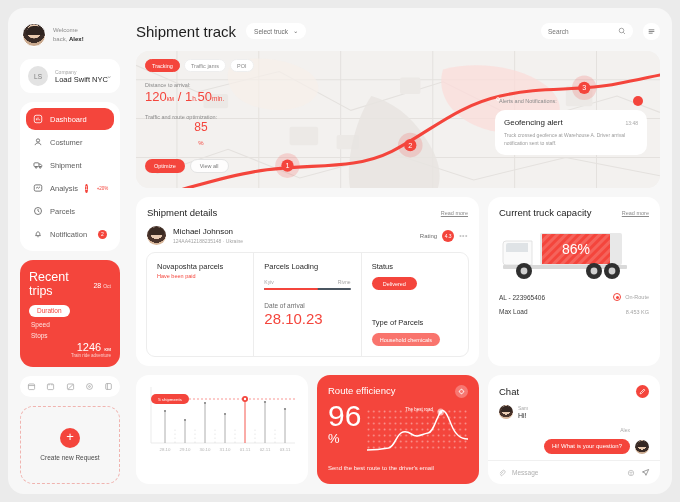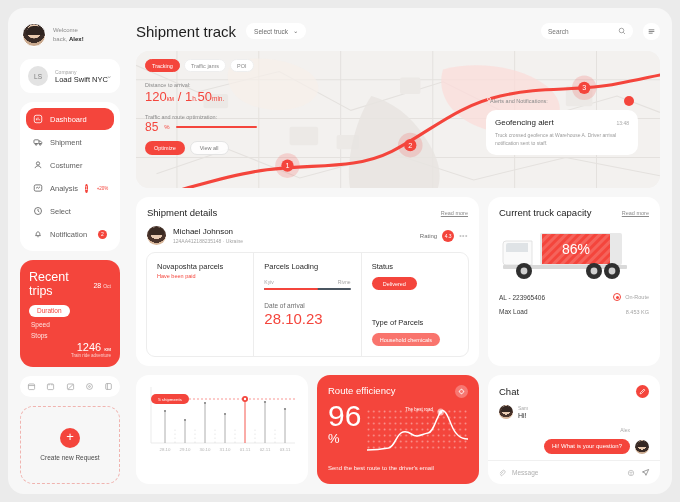--- a/index.html
+++ b/index.html
@@ -137,34 +137,34 @@
   }
   .chips { display: flex; gap: 4px; }
   .chip {
     font-size: 5.5px; padding: 2.5px 6px; border-radius: 8px;
     background: #fff; color: #8a8a8a; border: .5px solid #eee;
   }
   .chip.on { background: #f4453c; color: #fff; border-color: #f4453c; }
   .panel-lbl { font-size: 5.5px; color: #8a8a8a; margin-top: 10px; }
   .dist { font-size: 13px; color: #f4453c; margin-top: 1px; }
   .dist small { font-size: 6.5px; }
-  .pct { font-size: 12px; color: #f4453c; display: flex; align-items: center; gap: 6px; }
+  .pct { font-size: 12px; color: #f4453c; display: flex; align-items: center; gap: 6px; flex-direction: column; }
   .pct small { font-size: 6px; }
   .bar { flex: 1; height: 1.5px; background: #f4453c; border-radius: 2px; }
   .panel-btns { display: flex; gap: 5px; margin-top: 7px; }
   .btn-red {
     background: #f4453c; color: #fff; font-size: 5.5px;
     padding: 3px 9px; border-radius: 8px; border: 0;
   }
   .btn-out {
     background: rgba(255,255,255,.85); color: #7a7a7a; font-size: 5.5px;
     padding: 3px 9px; border-radius: 8px; border: .5px solid #e4e4e4;
   }
   .alerts {
-    position: absolute; right: 22px; top: 45px; width: 152px;
+    position: absolute; right: 13px; top: 45px; width: 152px;
   }
   .alerts-top { display: flex; align-items: center; justify-content: space-between; padding: 0 4px 4px; }
   .alerts-lbl { font-size: 5.5px; color: #8a8a8a; }
   .alert-dot {
     width: 10px; height: 10px; border-radius: 50%; background: #f4453c;
     display: flex; align-items: center; justify-content: center;
   }
   .alert-card { background: #fff; border-radius: 10px; padding: 8px 9px; }
   .alert-head { display: flex; align-items: baseline; justify-content: space-between; }
   .alert-title { font-size: 8px; color: #1d1d1d; }
@@ -303,49 +303,49 @@
     <nav class="nav">
       <div class="nav-item active">
         <svg class="nav-ico" viewBox="0 0 16 16" fill="none" stroke="currentColor" stroke-width="1.3">
             <rect x="2" y="2" width="12" height="12" rx="3"></rect>
             <path d="M5.5 10V7M8 10V5.5M10.5 10V8.5"></path>
           </svg>
         <span class="nav-label">Dashboard</span>
       </div>
       <div class="nav-item">
         <svg class="nav-ico" viewBox="0 0 16 16" fill="none" stroke="currentColor" stroke-width="1.3">
+            <circle cx="8" cy="5.5" r="2.6"></circle>
+            <path d="M3.4 13c.5-2.4 2.3-3.6 4.6-3.6s4.1 1.2 4.6 3.6"></path>
+          </svg>
+        <span class="nav-label">Costumer</span>
+      </div>
+      <div class="nav-item">
+        <svg class="nav-ico" viewBox="0 0 16 16" fill="none" stroke="currentColor" stroke-width="1.3">
             <rect x="1.5" y="4.5" width="8" height="6" rx="1.5"></rect>
             <path d="M9.5 6.5h2.5l2 2.2v1.8h-4.5"></path>
             <circle cx="5" cy="12" r="1.2"></circle>
             <circle cx="11.5" cy="12" r="1.2"></circle>
           </svg>
         <span class="nav-label">Shipment</span>
       </div>
       <div class="nav-item">
         <svg class="nav-ico" viewBox="0 0 16 16" fill="none" stroke="currentColor" stroke-width="1.3">
-            <circle cx="8" cy="5.5" r="2.6"></circle>
-            <path d="M3.4 13c.5-2.4 2.3-3.6 4.6-3.6s4.1 1.2 4.6 3.6"></path>
-          </svg>
-        <span class="nav-label">Costumer</span>
-      </div>
-      <div class="nav-item">
-        <svg class="nav-ico" viewBox="0 0 16 16" fill="none" stroke="currentColor" stroke-width="1.3">
             <rect x="2" y="3" width="12" height="10" rx="2.5"></rect>
             <path d="M4.8 8.6l2-1.8 1.9 1.5 2.5-2.3"></path>
           </svg>
         <span class="nav-label">Analysis</span>
         <span class="pill">1</span>
         <span class="delta">+20%</span>
       </div>
       <div class="nav-item">
         <svg class="nav-ico" viewBox="0 0 16 16" fill="none" stroke="currentColor" stroke-width="1.3">
             <circle cx="8" cy="8" r="5.6"></circle>
             <path d="M8 4.8V8l2.2 1.6"></path>
           </svg>
-        <span class="nav-label">Select</span>
+        <span class="nav-label">Parcels</span>
       </div>
       <div class="nav-item">
         <svg class="nav-ico" viewBox="0 0 16 16" fill="none" stroke="currentColor" stroke-width="1.3">
             <path d="M4.2 10.6c.7-.6.9-1.3.9-2.4 0-2 1.1-3.6 2.9-3.6s2.9 1.6 2.9 3.6c0 1.1.2 1.8.9 2.4z"></path>
             <path d="M7 12.2a1.2 1.2 0 002 0"></path>
           </svg>
         <span class="nav-label">Notification</span>
         <span class="pill">2</span>
       </div>
     </nav>

